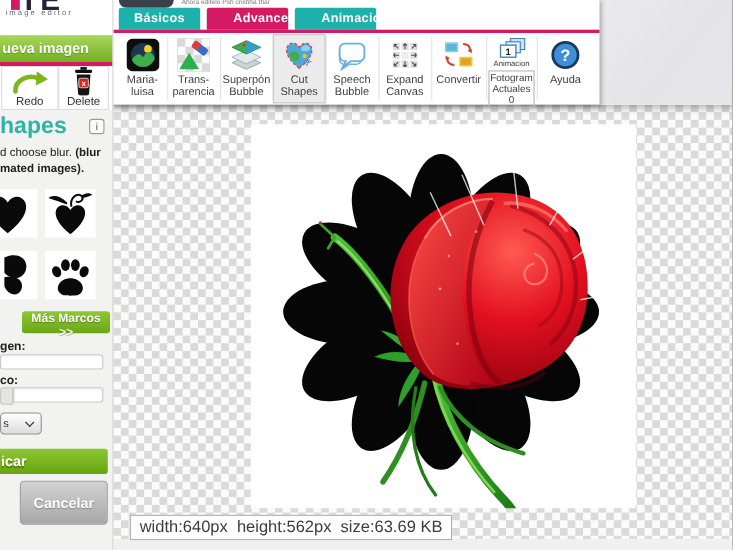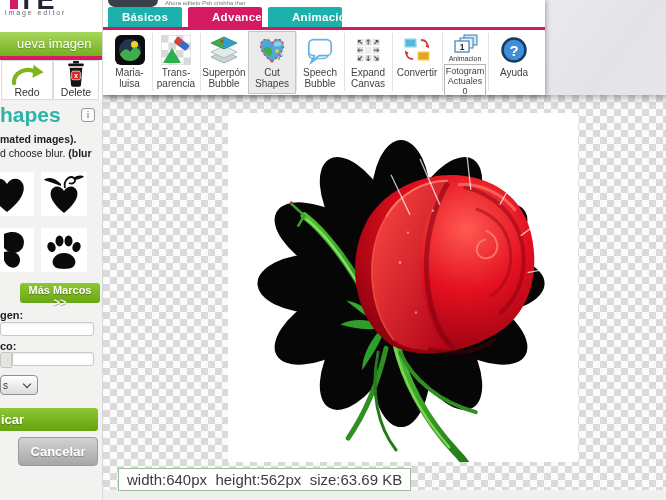--- a/index.html
+++ b/index.html
@@ -19,21 +19,21 @@
 
   
   .sidebar{position:absolute;left:0;top:0;width:103px;height:500px;background:#f2f2f0;
     border-right:1px solid #d8d8d5;overflow:hidden;z-index:4;}
   .logo-area{position:absolute;left:0;top:0;width:103px;height:32px;background:#fff;}
   .logo-pink{position:absolute;left:10px;top:0;width:8px;height:9px;background:#d31a63;}
   .logo-glyphs{position:absolute;left:18px;top:-15px;font-size:27px;font-weight:bold;color:#262238;letter-spacing:2px;}
   .logo-caption{position:absolute;left:5px;top:9px;font-size:7px;letter-spacing:1.9px;color:#666;}
   .new-image-btn{position:absolute;left:0;top:32px;width:103px;height:24px;
     background:linear-gradient(#a8d75c,#73b01f);color:#fff;font-size:13px;line-height:24px;
-    padding-left:17px;text-shadow:0 1px 1px rgba(0,0,0,.25);cursor:pointer;}
+    padding-left:2px;text-shadow:0 1px 1px rgba(0,0,0,.25);cursor:pointer;font-weight:bold;}
   .accent-sidebar{position:absolute;left:0;top:56px;width:103px;height:4px;background:#d31a63;}
   .history-row{position:absolute;left:0;top:60px;width:103px;height:40px;background:#fff;}
   .history-cell{position:absolute;top:0;height:40px;border:1px solid #dcdcdc;background:#fff;text-align:center;cursor:pointer;}
   .history-cell .hist-icon{height:26px;display:flex;align-items:center;justify-content:center;}
   .history-cell .hist-label{font-size:10.5px;color:#333;line-height:10px;}
   .cell-redo{left:1px;width:52px;}
   .cell-delete{left:53px;width:46px;}
 
   .panel-title{position:absolute;left:0;top:103px;font-size:21px;font-weight:600;color:#2fb3a8;}
   .info-btn{position:absolute;left:81px;top:108px;width:14px;height:14px;border:1px solid #9a9a9a;
@@ -54,21 +54,21 @@
   .gray-frag{position:absolute;left:0;top:352px;width:12px;height:16px;background:#e4e4e1;
     border:1px solid #c6c6c3;border-radius:3px 0 0 3px;}
   .select-box{position:absolute;left:0;top:375px;width:38px;height:20px;border:1px solid #8f8f8f;border-radius:4px;
     background:linear-gradient(#ffffff,#dcdcdc);cursor:pointer;}
   .select-val{position:absolute;left:2px;top:4px;font-size:10px;color:#333;}
   .select-chevron{position:absolute;right:7px;top:5px;width:6px;height:6px;
     border-right:1.6px solid #333;border-bottom:1.6px solid #333;transform:rotate(45deg);}
   .apply-btn{position:absolute;left:0;top:408px;width:98px;height:23px;border:none;border-radius:0 3px 3px 0;
     background:linear-gradient(#8cc732,#67a312);color:#fff;font-weight:bold;font-size:13px;text-align:left;
     padding-left:1px;text-shadow:0 1px 1px rgba(0,0,0,.3);cursor:pointer;font-family:"Liberation Sans",sans-serif;}
-  .cancel-btn{position:absolute;left:18px;top:437px;width:80px;height:29px;border:1px solid #9b9b9b;border-radius:4px;
+  .cancel-btn{position:absolute;left:18px;top:437px;width:80px;height:40px;border:1px solid #9b9b9b;border-radius:4px;
     background:linear-gradient(#d2d2d2,#a7a7a7);color:#fff;font-weight:bold;font-size:13px;
     text-shadow:0 1px 1px rgba(0,0,0,.3);cursor:pointer;font-family:"Liberation Sans",sans-serif;}
 
   
   .header{position:absolute;left:103px;top:0;width:442px;height:95px;background:#fff;
     box-shadow:0 2px 4px rgba(0,0,0,.28),3px 0 4px rgba(0,0,0,.10);z-index:3;}
   .hdr-sliver{position:absolute;left:5px;top:0;width:50px;height:7px;background:#3a3f4a;border-radius:0 0 7px 7px;}
   .hdr-fragment{position:absolute;left:62px;top:0;font-size:6px;color:#777;white-space:nowrap;}
   .tab{position:absolute;top:7px;height:20px;width:74px;background:#1cb2ab;color:#fff;border:none;
     font-size:11.5px;font-weight:bold;letter-spacing:.3px;line-height:20px;text-align:center;
@@ -223,22 +223,22 @@
               <text x="11" y="17.8" font-size="7.5" font-weight="bold" fill="#fff" text-anchor="middle" font-family="Liberation Sans,sans-serif">x</text>
             </svg>
         </div>
         <div class="hist-label">Delete</div>
       </div>
     </div>
 
     <div class="panel-title">hapes</div>
     <div class="info-btn">i</div>
     <div class="panel-desc">
+      <div><span>d choose blur. </span><b>(blur</b></div>
       <div><b>mated images).</b></div>
-      <div><span>d choose blur. </span><b>(blur</b></div>
     </div>
 
     <div class="thumb t1">
       <svg width="46" height="44" viewBox="0 0 46 44">
           <path d="M23,40 C10,30 4,20 7,12 C10,5 19,5 23,12 C27,5 36,5 39,12 C42,20 36,30 23,40 Z" fill="#0a0a0a"></path>
         </svg>
     </div>
     <div class="thumb t2">
       <svg width="46" height="44" viewBox="0 0 46 44">
         <path d="M23,41 C13,33 8,25 10,19 C12,13 20,13 23,19 C26,13 34,13 36,19 C38,25 33,33 23,41 Z" fill="#0a0a0a"></path>

